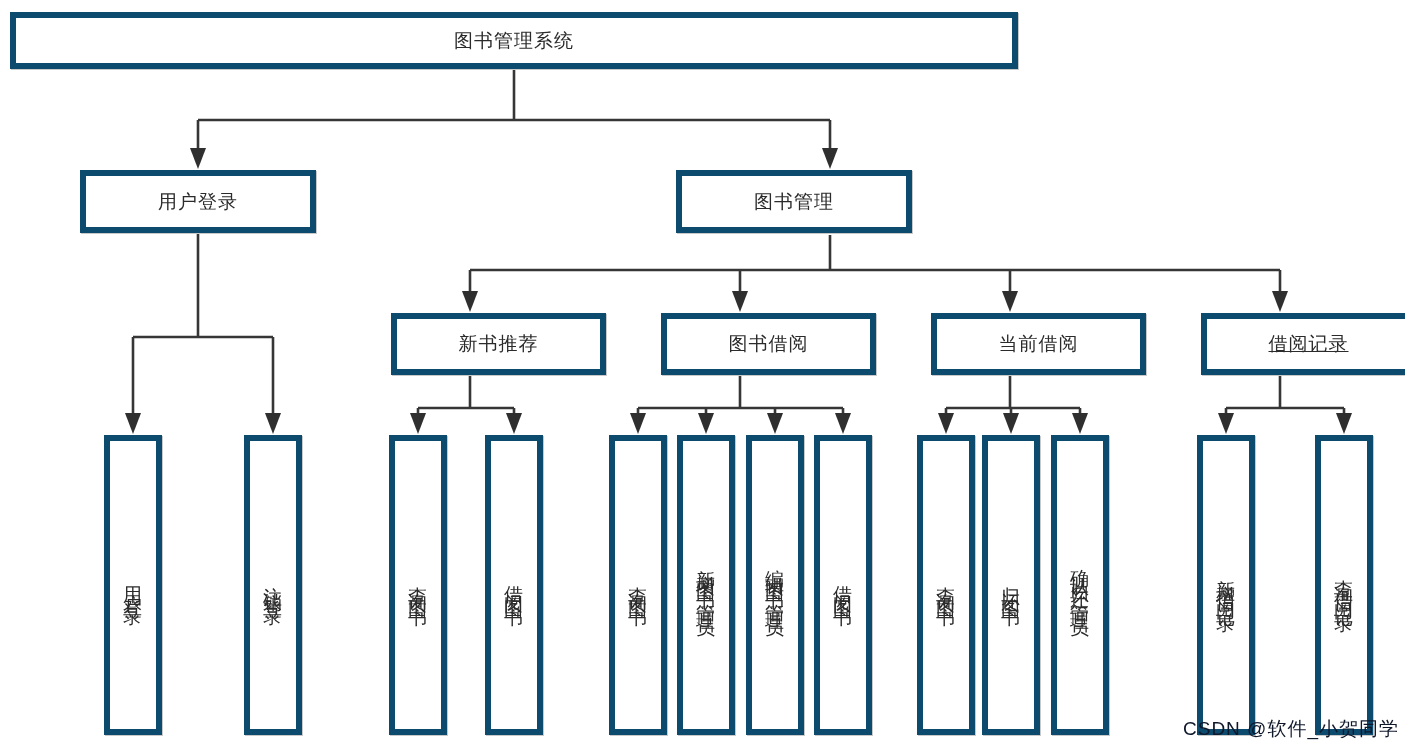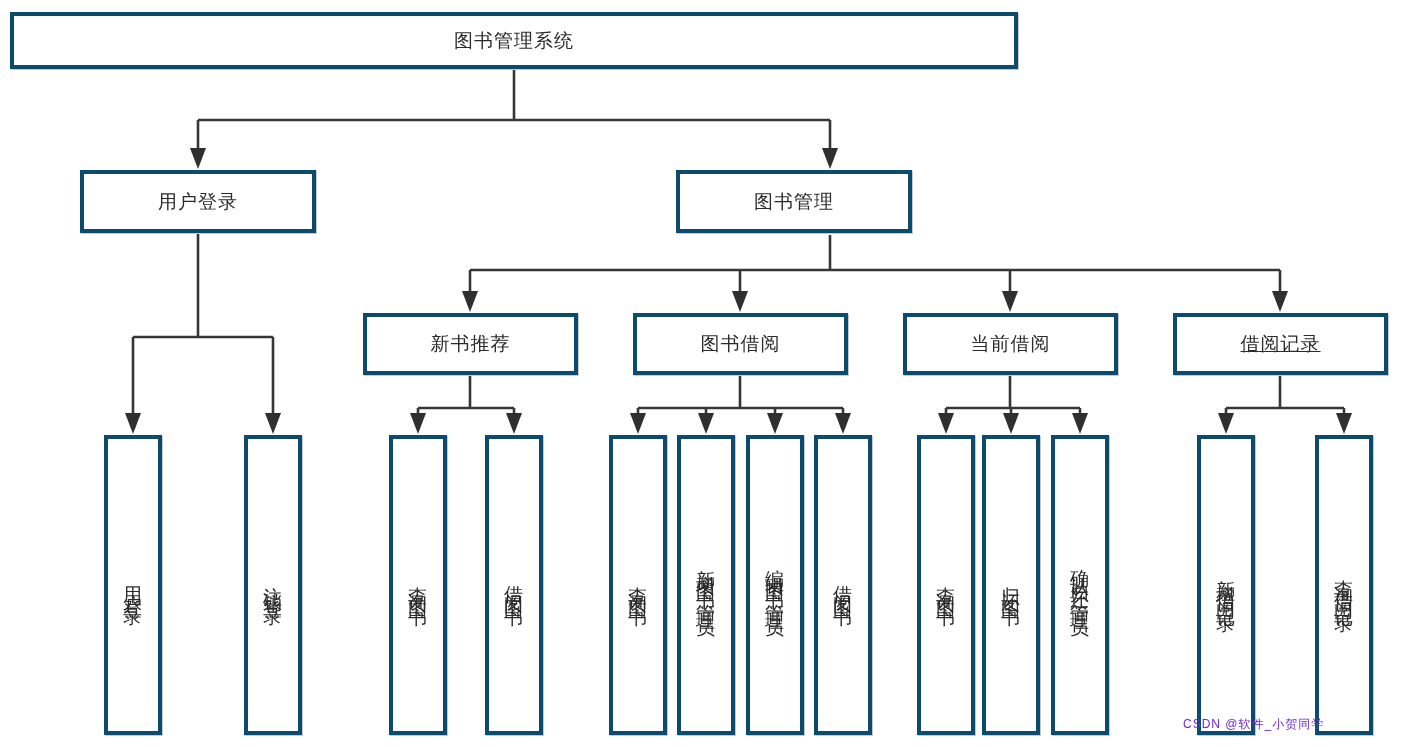--- a/index.html
+++ b/index.html
@@ -7,33 +7,33 @@
     position:relative;
     width:1405px;height:747px;
     background:#ffffff;
     font-family:"Liberation Sans","DejaVu Sans",sans-serif;
     overflow:hidden;
   }
   .connectors{position:absolute;left:0;top:0;width:1405px;height:747px;}
   .box{
     position:absolute;
     box-sizing:border-box;
-    border:4px solid #0c4a6e;
+    border:6px solid #0c4a6e;
     background:#ffffff;
     display:flex;align-items:center;justify-content:center;
     color:#2b2b2b;
     font-size:19px;
     letter-spacing:1px;
     box-shadow:1px 1px 0 #c9c9c9;
   }
   .root-box{left:10px;top:12px;width:1008px;height:57px;}
   .l2-box{height:63px;width:236px;top:170px;}
   .l2-user{left:80px;}
   .l2-book{left:676px;}
-  .l3-box{height:62px;width:215px;top:313px;}
+  .l3-box{height:62px;width:215px;top:313px;margin-left:28px;}
   .l3-0{left:363px;}
   .l3-1{left:633px;text-align:right;}
   .l3-2{left:903px;}
   .l3-3{left:1173px;text-decoration:underline;}
   .leaf{
     width:58px;height:300px;top:435px;
     padding:6px 0;
   }
   .leaf span{
     writing-mode:vertical-rl;
@@ -44,22 +44,22 @@
   }
   .lf-0{left:104px;}  .lf-1{left:244px;}
   .lf-2{left:389px;}  .lf-3{left:485px;}
   .lf-4{left:609px;}  .lf-5{left:677px;}
   .lf-6{left:746px;}  .lf-7{left:814px;}
   .lf-8{left:917px;}  .lf-9{left:982px;}  .lf-10{left:1051px;}
   .lf-11{left:1197px;} .lf-12{left:1315px;}
   .watermark{
     position:absolute;
     left:1183px;top:716px;
-    font-size:12px;
-    color:#6d28d9;
+    font-size:19px;
+    color:#0f172a;
     letter-spacing:1px;
     white-space:nowrap;
   }
 </style>
 </head>
 <body>
 
 <div class="stage">
 
   <svg class="connectors" viewBox="0 0 1405 747" xmlns="http://www.w3.org/2000/svg">

